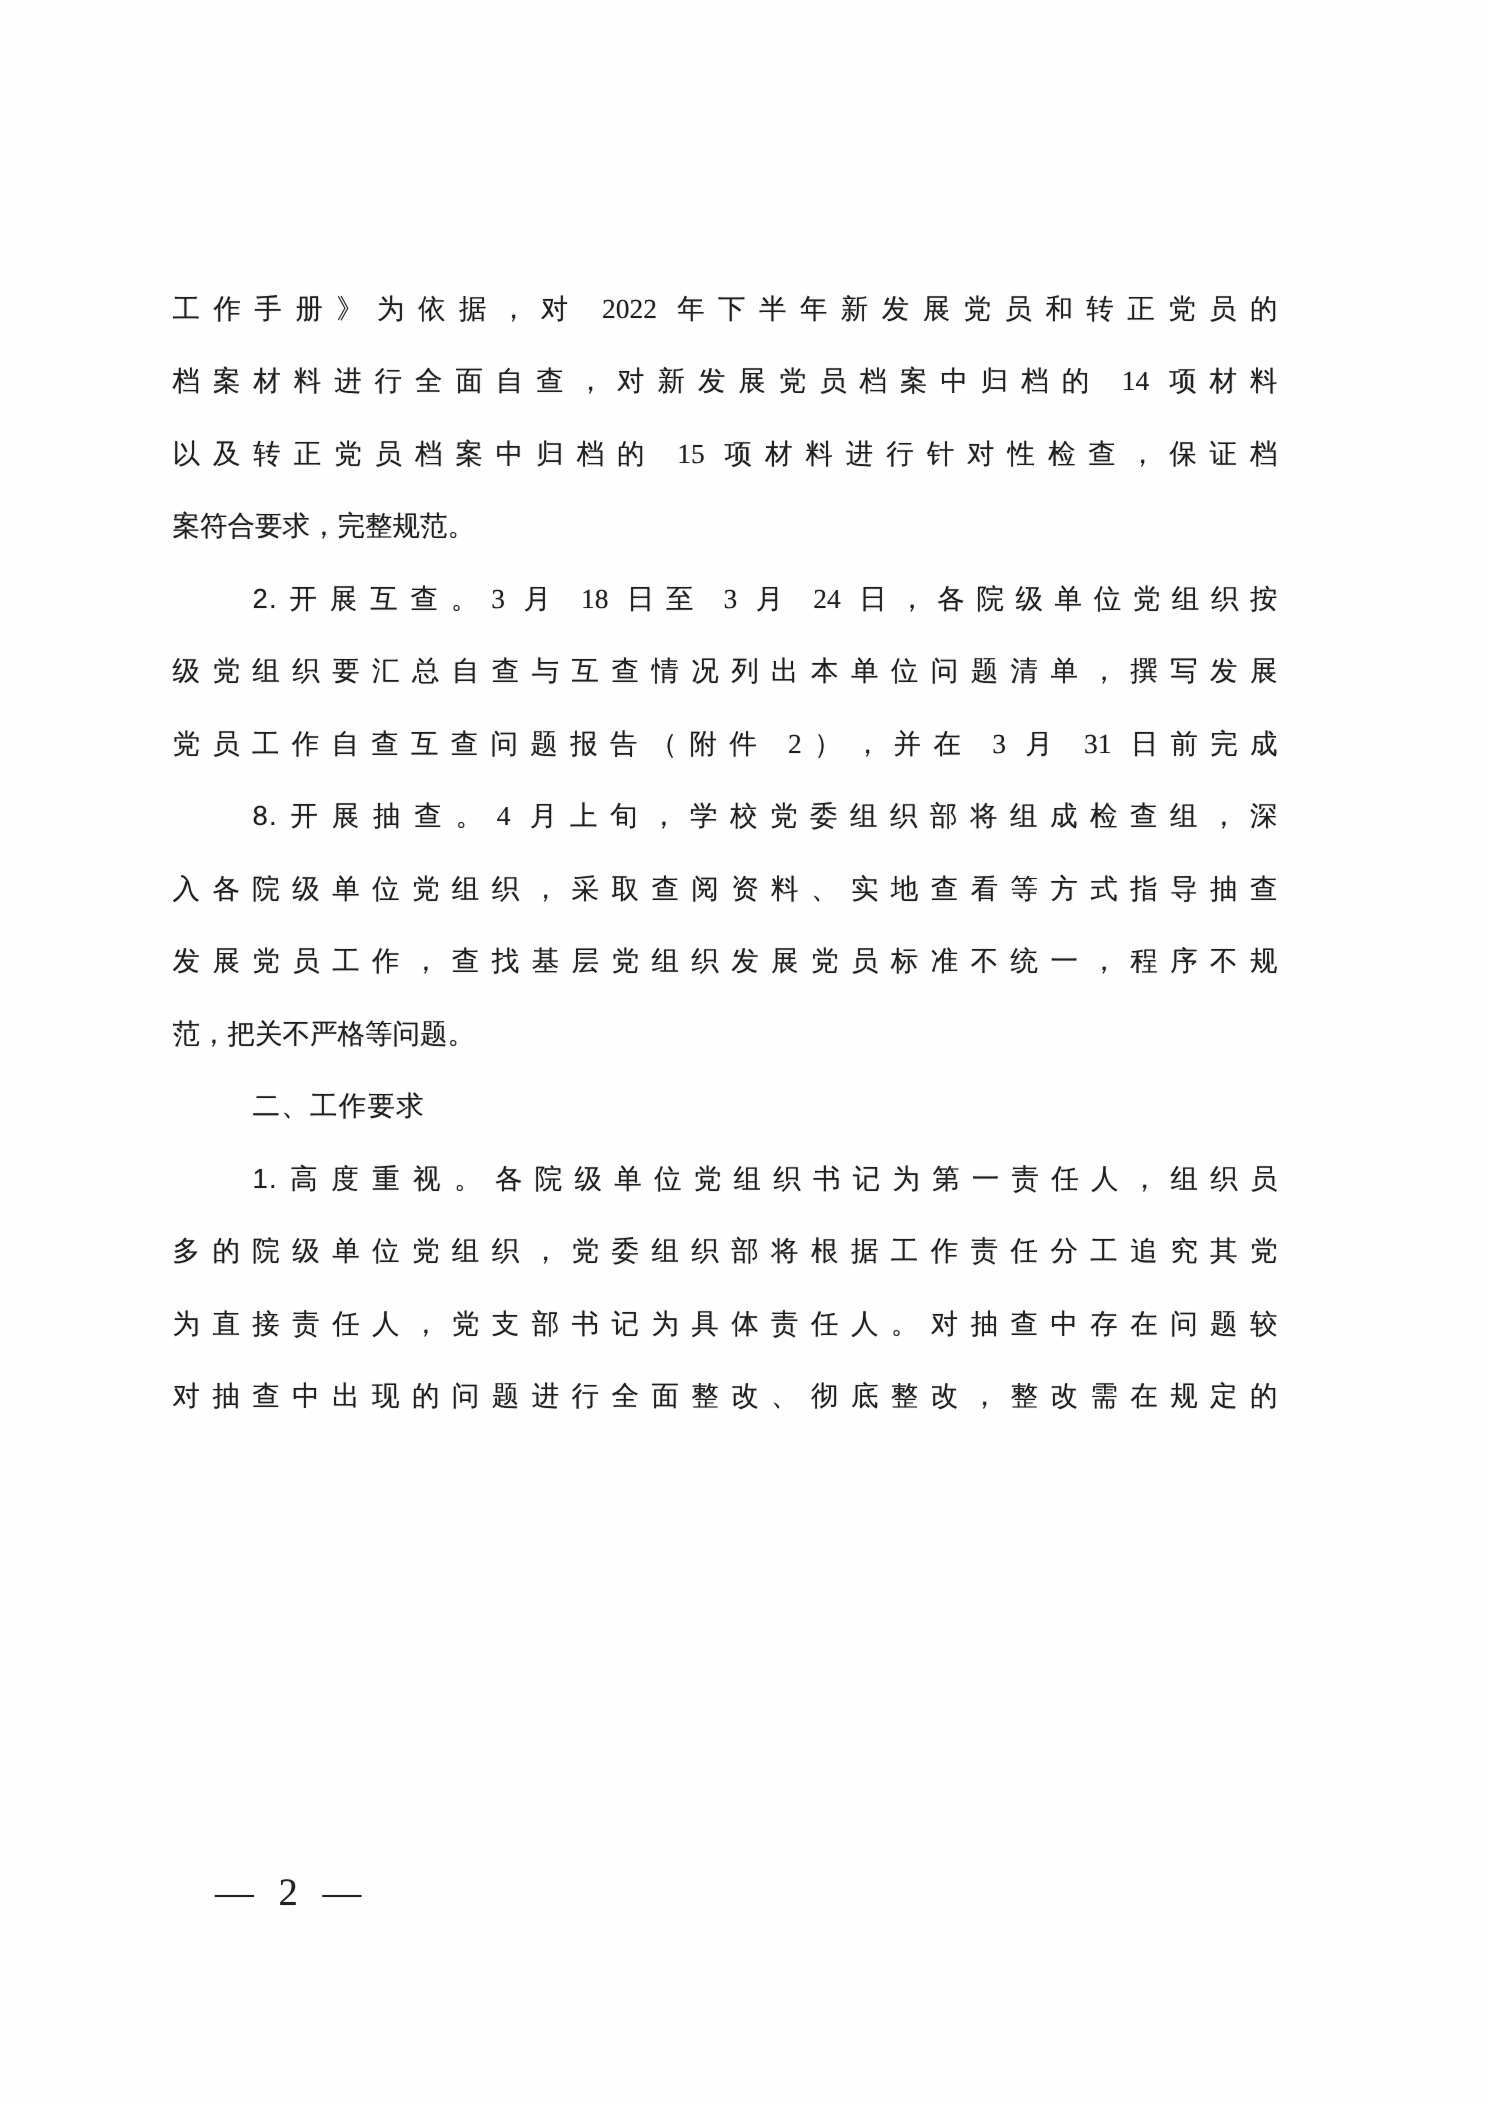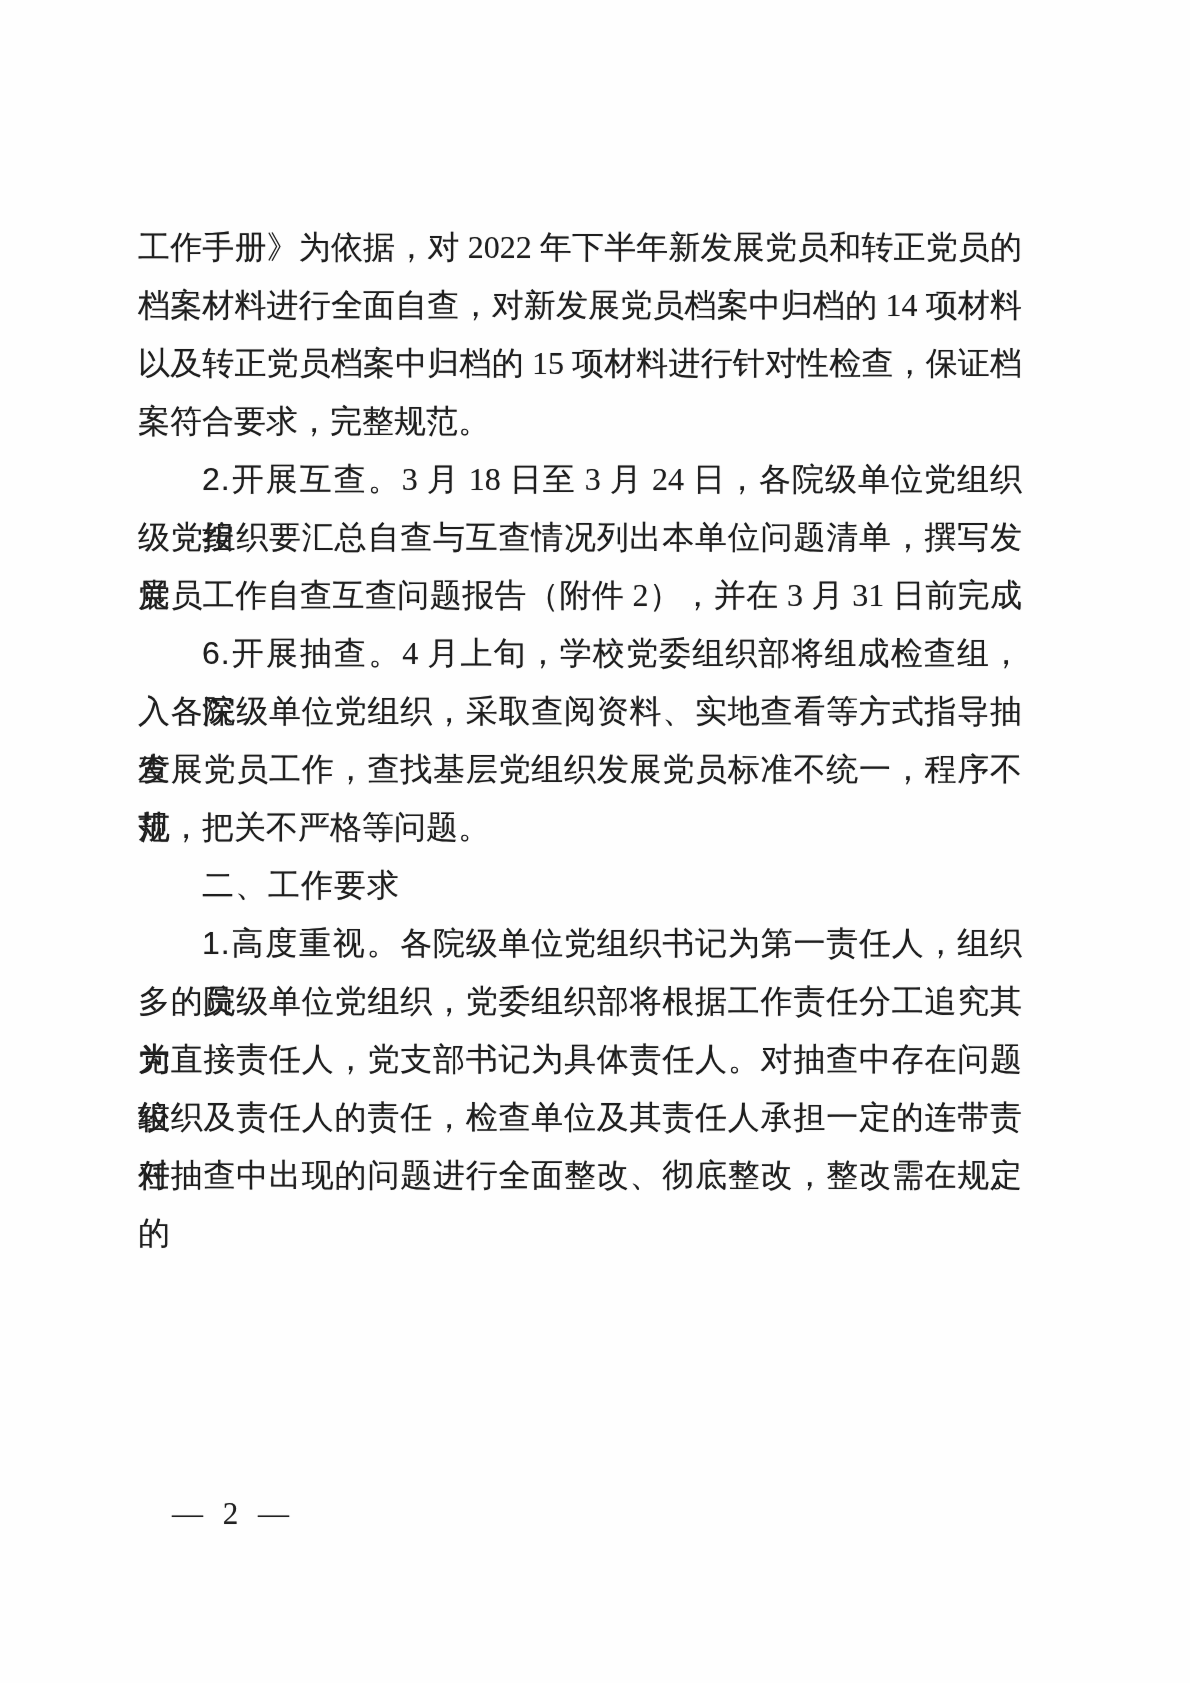--- a/index.html
+++ b/index.html
@@ -21,21 +21,21 @@
   }
   .textblock {
     position: absolute;
     left: 138px;
     top: 218px;
     width: 884px;
   }
   .line {
     height: 58px;
     line-height: 58px;
-    font-size: 32px;
+    font-size: 22px;
     color: #1f1f1f;
     white-space: nowrap;
     text-shadow: 0 0 1px rgba(40,40,40,0.45);
   }
   
   .line.fill {
     white-space: normal;
     text-align: justify;
     text-align-last: justify;
     text-justify: inter-character;
@@ -70,25 +70,24 @@
 
 <div class="page">
   <div class="textblock" id="textblock">
       <div class="line fill"><span>工作手册》为依据，对 2022 年下半年新发展党员和转正党员的</span></div>
       <div class="line fill"><span>档案材料进行全面自查，对新发展党员档案中归档的 14 项材料</span></div>
       <div class="line fill"><span>以及转正党员档案中归档的 15 项材料进行针对性检查，保证档</span></div>
       <div class="line"><span>案符合要求，完整规范。</span></div>
       <div class="line fill indent"><span class="lead">2.开展互查。</span><span>3 月 18 日至 3 月 24 日，各院级单位党组织按</span></div>
       <div class="line fill"><span>级党组织要汇总自查与互查情况列出本单位问题清单，撰写发展</span></div>
       <div class="line fill"><span>党员工作自查互查问题报告（附件 2），并在 3 月 31 日前完成</span></div>
-      <div class="line fill indent"><span class="lead">6.开展抽查。</span><span>4 月上旬，学校党委组织部将组成检查组，深</span></div>
+      <div class="line fill indent"><span class="lead">8.开展抽查。</span><span>4 月上旬，学校党委组织部将组成检查组，深</span></div>
       <div class="line fill"><span>入各院级单位党组织，采取查阅资料、实地查看等方式指导抽查</span></div>
       <div class="line fill"><span>发展党员工作，查找基层党组织发展党员标准不统一，程序不规</span></div>
       <div class="line"><span>范，把关不严格等问题。</span></div>
       <div class="line indent heading"><span class="lead">二、工作要求</span><span></span></div>
       <div class="line fill indent"><span class="lead">1.高度重视。</span><span>各院级单位党组织书记为第一责任人，组织员</span></div>
       <div class="line fill"><span>多的院级单位党组织，党委组织部将根据工作责任分工追究其党</span></div>
       <div class="line fill"><span>为直接责任人，党支部书记为具体责任人。对抽查中存在问题较</span></div>
-      <div class="line fill"><span>组织及责任人的责任，检查单位及其责任人承担一定的连带责任。</span></div>
       <div class="line fill"><span>对抽查中出现的问题进行全面整改、彻底整改，整改需在规定的</span></div>
     </div>
   <div class="footer">— 2 —</div>
 </div>
 
 </body></html>

